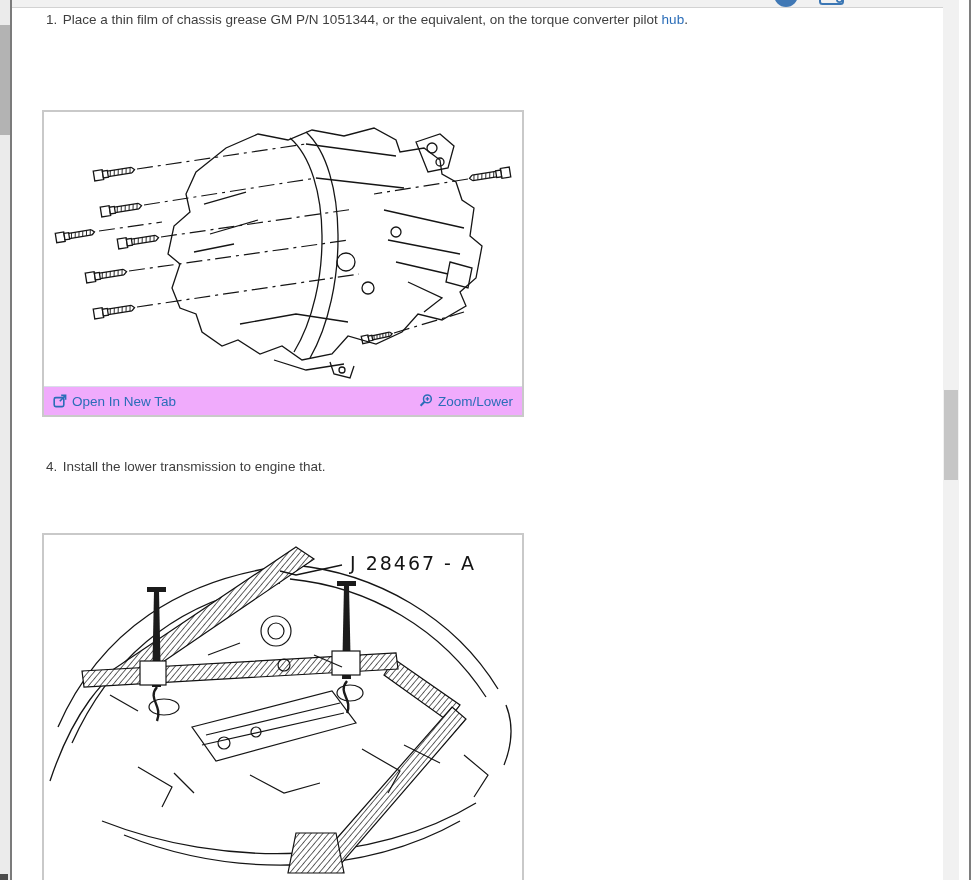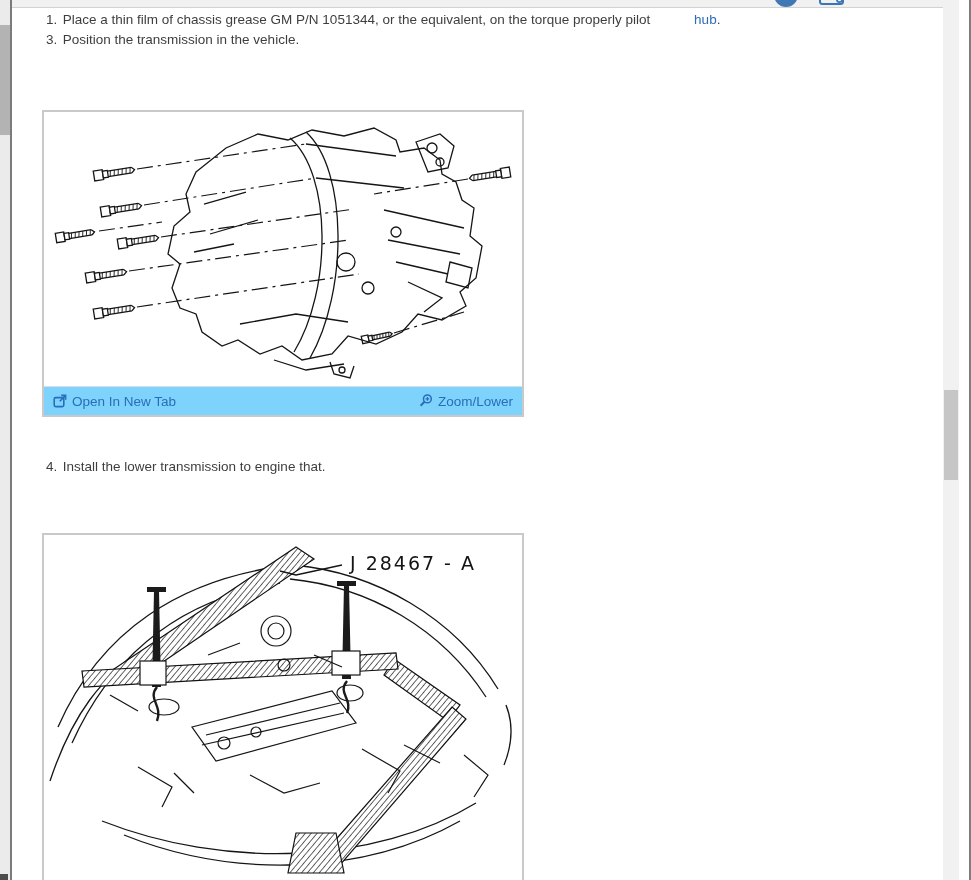--- a/index.html
+++ b/index.html
@@ -27,33 +27,33 @@
     position:absolute; left:762px; top:-17px; width:24px; height:24px;
     border-radius:50%; background:#4078b5;
   }
   .printer-peek { position:absolute; left:806px; top:-13px; }
   
   .steps { position:absolute; left:34px; width:740px; font-size:13.5px; line-height:20px; color:#3e3e3e; }
   .steps-1 { top:10px; }
   .steps-2 { top:457px; }
   .step { white-space:nowrap; }
   .step .num { display:inline-block; min-width:13px; }
-  a.doclink { color:#2a6db8; text-decoration:none; cursor:pointer;margin-left:40px; }
+  a.doclink { color:#2a6db8; text-decoration:none; cursor:pointer; }
   
   .figcard {
     position:absolute; left:30px; width:482px; background:#fff;
     border:2px solid #c9c9c9;
   }
   .figcard-1 { top:110px; height:307px; }
   .figcard-2 { top:533px; height:470px; }
   .figbody-1 { width:478px; height:274px; display:flex; align-items:center; justify-content:center; overflow:hidden; }
   .figbody-2 { width:478px; height:466px; overflow:hidden; }
   .figfooter {
     position:absolute; left:0; bottom:0; width:478px; height:29px;
-    background:#7dd3fc; border-top:1px solid #d9dee8;
+    background:#f0abfc; border-top:1px solid #d9dee8;
     display:flex; align-items:center; justify-content:space-between;
     padding:0 9px; font-size:13.5px;
   }
   .figlink { display:inline-flex; align-items:center; gap:5px; color:#2a6db8; cursor:pointer; text-decoration:none; }
   .figlink svg { display:block; }
   
   .diag { display:block; }
   .diag path, .diag polyline, .diag circle, .diag ellipse, .diag polygon, .diag line {
     vector-effect:non-scaling-stroke;
   }
@@ -78,25 +78,21 @@
       <svg class="printer-peek" width="30" height="22" viewBox="0 0 30 22">
         <rect x="6" y="1" width="15" height="6" fill="none" stroke="#3a76b4" stroke-width="2"></rect>
         <rect x="2" y="7" width="23" height="10" rx="2.5" fill="none" stroke="#3a76b4" stroke-width="2"></rect>
         <circle cx="21.5" cy="12.5" r="2.6" fill="none" stroke="#3a76b4" stroke-width="1.8"></circle>
       </svg>
     </div>
 
     <div class="steps steps-1">
       <div class="step">
         <span class="num">1.</span>
-        <span>Place a thin film of chassis grease GM P/N 1051344, or the equivalent, on the torque properly pilot </span><a class="doclink">hub</a><span>.</span>
-      </div>
-      <div class="step">
-        <span class="num">3.</span>
-        <span>Position the transmission in the vehicle.</span>
+        <span>Place a thin film of chassis grease GM P/N 1051344, or the equivalent, on the torque converter pilot </span><a class="doclink">hub</a><span>.</span>
       </div>
     </div>
 
     <div class="figcard figcard-1">
       <div class="figbody-1">
         <svg class="diag" width="478" height="274" viewBox="0 0 478 274">
           <defs>
             <g id="bolt" stroke="#151515" stroke-width="1.3" fill="#ffffff">
               <path d="M0,-5 L9,-5 L9,5 L0,5 Z"></path>
               <path d="M9,-3.4 L14,-3.4 L14,3.4 L9,3.4 Z"></path>

